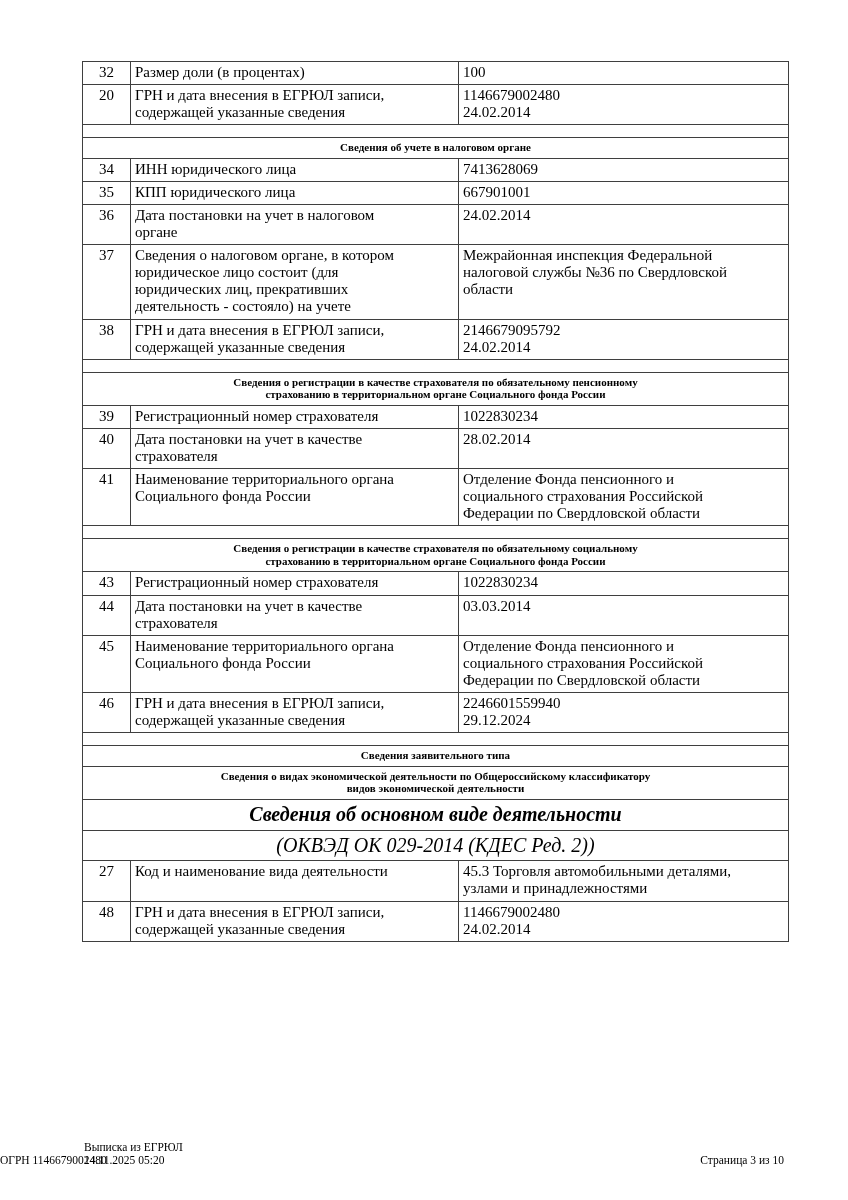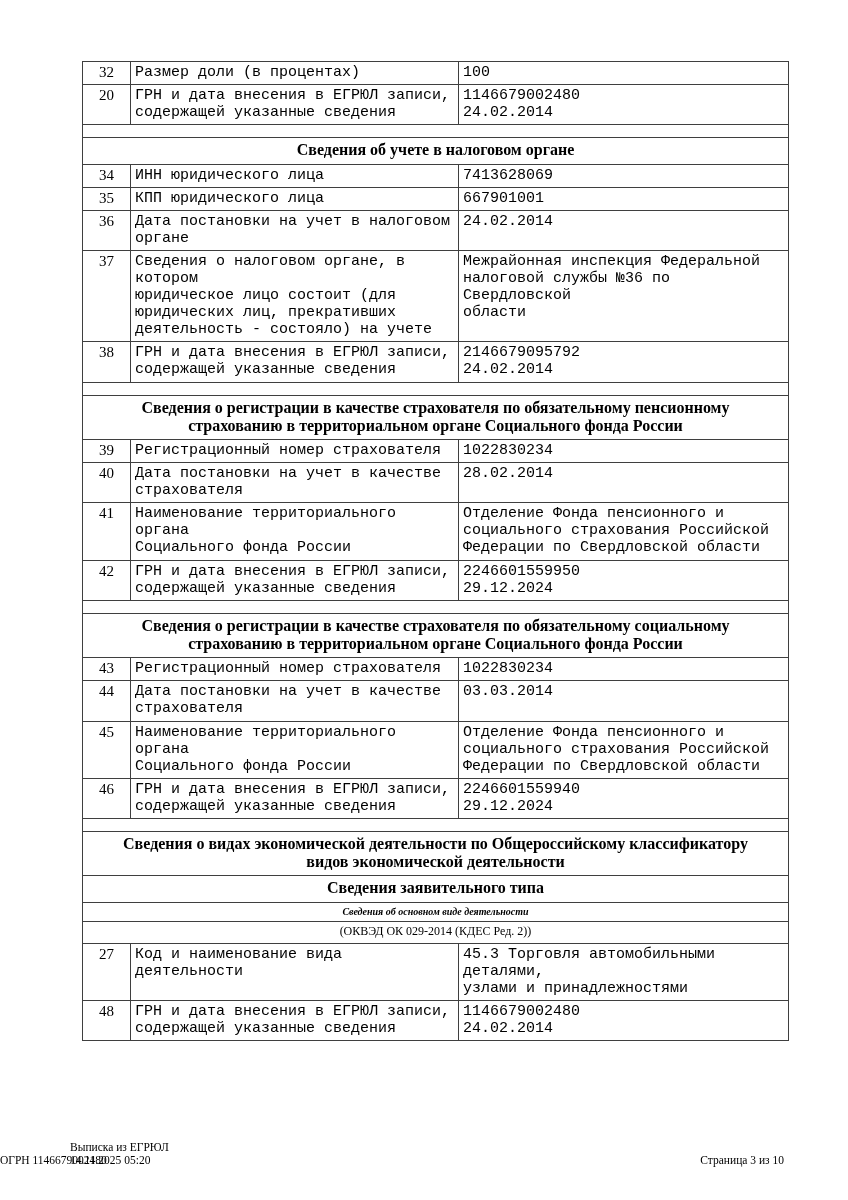--- a/index.html
+++ b/index.html
@@ -34,58 +34,58 @@
     vertical-align: top;
     padding: 2px 4px 3px 4px;
   }
   .cell-num {
     text-align: center;
     padding-left: 0;
     padding-right: 0;
   }
   .cell-label, .cell-value {
     white-space: pre-line;
-    font-family: Liberation Mono, monospace;
   }
   tr.row-spacer td {
     height: 12px;
     padding: 0;
   }
   tr.row-section td,
   tr.row-section_bold_italic td,
   tr.row-section_italic td {
     text-align: center;
     white-space: pre-line;
     padding: 3px 8px 4px 8px;
   }
   tr.row-section td {
     font-weight: bold;
-    font-size: 16px;
+    font-size: 11px;
   }
   tr.row-section_bold_italic td {
     font-weight: bold;
     font-style: italic;
-    font-size: 10px;
+    font-size: 20px;
     text-align: center;
   }
   tr.row-section_italic td {
-    font-size: 12px;
+    font-style: italic;
+    font-size: 20px;
     margin-top: 20px;
   }
   .footer {
     position: absolute;
     left: 0;
     top: 1141px;
     width: 100%;
     font-size: 11.5px;
     line-height: 1.15;
   }
   .footer-left {
     position: absolute;
-    left: 70px;
+    left: 84px;
     top: 0;
   }
   .footer-center {
     position: absolute;
     left: 0;
     top: 13px;
     width: 100%;
     text-align: left;
   }
   .footer-right {
@@ -176,27 +176,20 @@
           <td class="cell-value">28.02.2014</td>
         </tr>
         <tr class="row-item">
           <td class="cell-num">41</td>
           <td class="cell-label">Наименование территориального органа
 Социального фонда России</td>
           <td class="cell-value">Отделение Фонда пенсионного и
 социального страхования Российской
 Федерации по Свердловской области</td>
         </tr>
-        <tr class="row-item">
-          <td class="cell-num">42</td>
-          <td class="cell-label">ГРН и дата внесения в ЕГРЮЛ записи,
-содержащей указанные сведения</td>
-          <td class="cell-value">2246601559950
-29.12.2024</td>
-        </tr>
         <tr class="row-spacer">
           <td colspan="3"></td>
         </tr>
         <tr class="row-section">
           <td colspan="3">Сведения о регистрации в качестве страхователя по обязательному социальному
 страхованию в территориальном органе Социального фонда России</td>
         </tr>
         <tr class="row-item">
           <td class="cell-num">43</td>
           <td class="cell-label">Регистрационный номер страхователя</td>
@@ -220,25 +213,25 @@
           <td class="cell-num">46</td>
           <td class="cell-label">ГРН и дата внесения в ЕГРЮЛ записи,
 содержащей указанные сведения</td>
           <td class="cell-value">2246601559940
 29.12.2024</td>
         </tr>
         <tr class="row-spacer">
           <td colspan="3"></td>
         </tr>
         <tr class="row-section">
+          <td colspan="3">Сведения заявительного типа</td>
+        </tr>
+        <tr class="row-section">
           <td colspan="3">Сведения о видах экономической деятельности по Общероссийскому классификатору
 видов экономической деятельности</td>
-        </tr>
-        <tr class="row-section">
-          <td colspan="3">Сведения заявительного типа</td>
         </tr>
         <tr class="row-section_bold_italic">
           <td colspan="3">Сведения об основном виде деятельности</td>
         </tr>
         <tr class="row-section_italic">
           <td colspan="3">(ОКВЭД ОК 029-2014 (КДЕС Ред. 2))</td>
         </tr>
         <tr class="row-item">
           <td class="cell-num">27</td>
           <td class="cell-label">Код и наименование вида деятельности</td>

